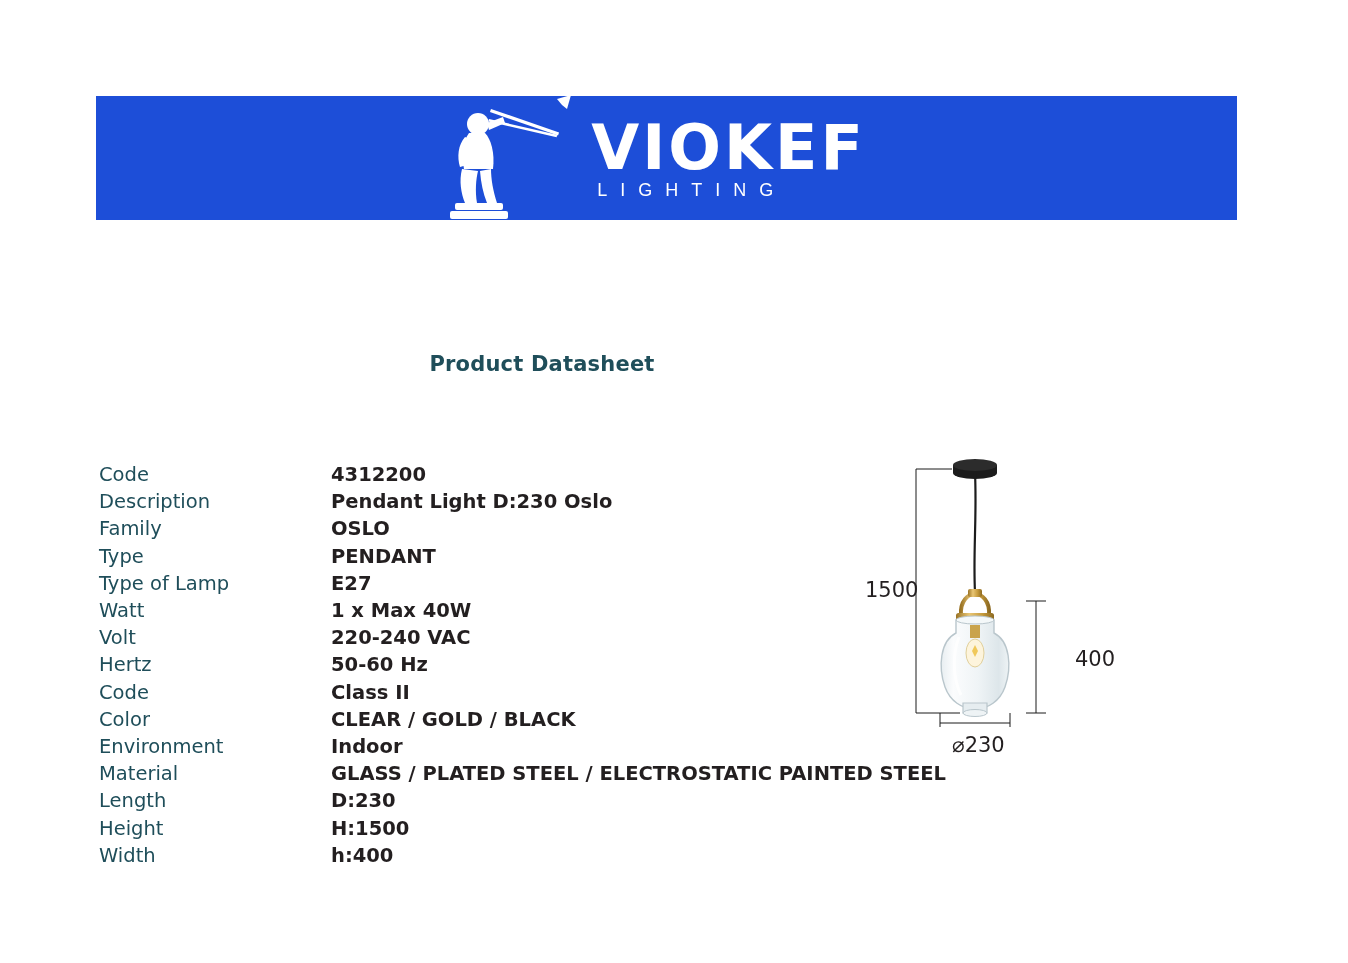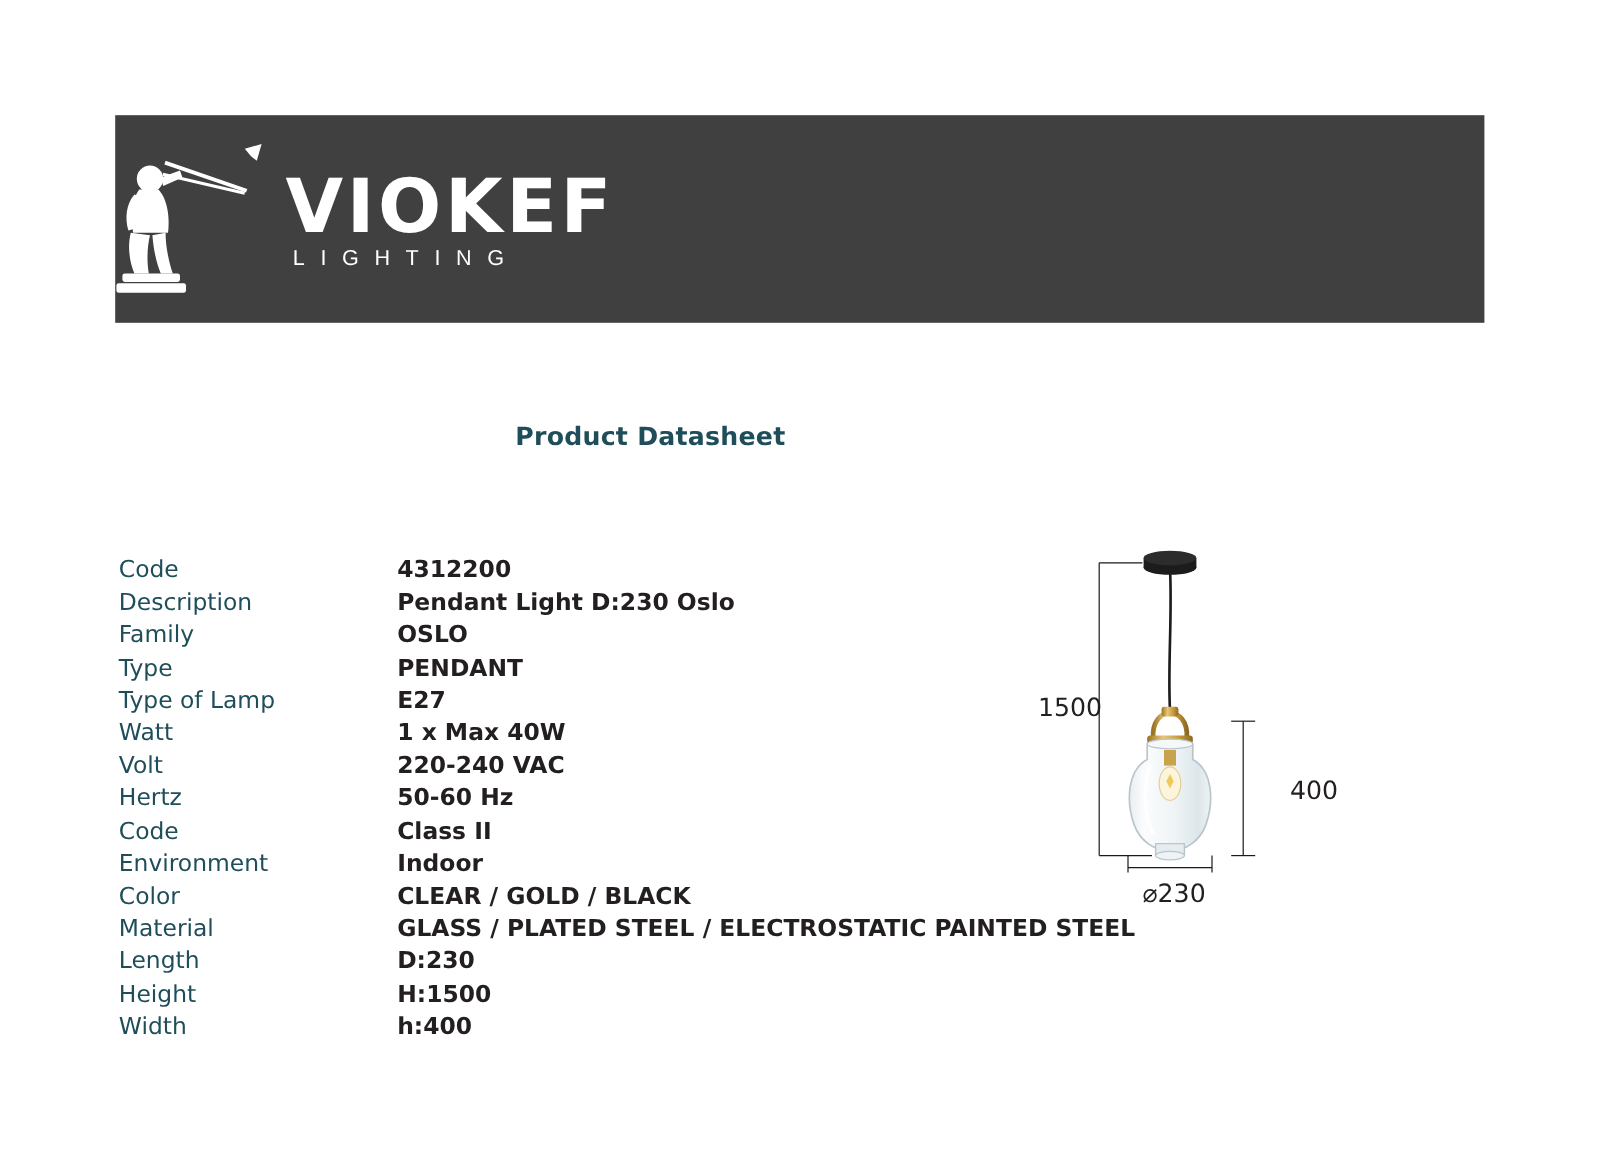--- a/index.html
+++ b/index.html
@@ -14,24 +14,25 @@
     font-family: "DejaVu Sans", "Liberation Sans", sans-serif;
     overflow: hidden;
   }
 
   
   .banner {
     position: absolute;
     left: 96px;
     top: 96px;
     width: 1141px;
-    height: 173px;
-    background: #404040;
+    height: 124px;
+    background: #1d4ed8;
     display: flex;
     align-items: center;
+    justify-content: center;
   }
   .logo-wrap {
     display: flex;
     align-items: center;
     gap: 10px;
     transform: translateX(-18px);
   }
   .logo-mark {
     width: 150px;
     height: 130px;
@@ -186,26 +187,26 @@
     </tr>
     <tr>
       <td class="spec-label">Hertz</td>
       <td class="spec-value">50-60 Hz</td>
     </tr>
     <tr>
       <td class="spec-label">Code</td>
       <td class="spec-value">Class II</td>
     </tr>
     <tr>
+      <td class="spec-label">Color</td>
+      <td class="spec-value">CLEAR / GOLD / BLACK</td>
+    </tr>
+    <tr>
       <td class="spec-label">Environment</td>
       <td class="spec-value">Indoor</td>
-    </tr>
-    <tr>
-      <td class="spec-label">Color</td>
-      <td class="spec-value">CLEAR / GOLD / BLACK</td>
     </tr>
     <tr>
       <td class="spec-label">Material</td>
       <td class="spec-value">GLASS / PLATED STEEL / ELECTROSTATIC PAINTED STEEL</td>
     </tr>
     <tr>
       <td class="spec-label">Length</td>
       <td class="spec-value">D:230</td>
     </tr>
     <tr>

